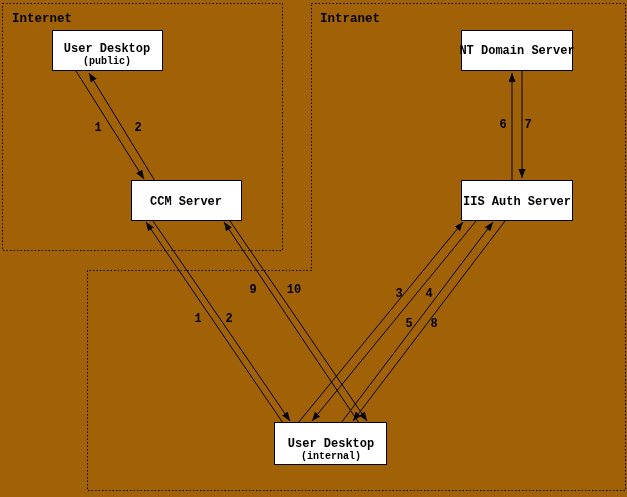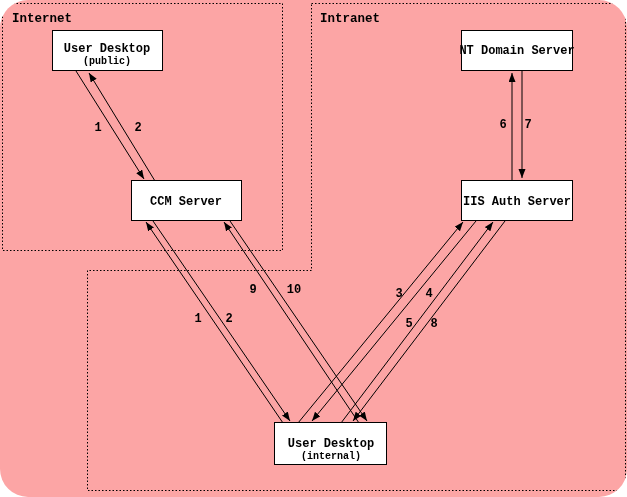--- a/index.html
+++ b/index.html
@@ -1,16 +1,16 @@
 <!DOCTYPE html>
 <html><head>
 <meta charset="utf-8">
 <style>
   html, body { margin: 0; padding: 0; background: #ffffff; }
-  .stage { position: relative; width: 627px; height: 497px; background: #fca5a5; overflow: hidden; border-radius: 28px; }
+  .stage { position: relative; width: 627px; height: 497px; background: #a16207; overflow: hidden; }
   svg text {
     font-family: "Liberation Mono", "DejaVu Sans Mono", monospace;
     font-weight: bold;
     fill: #000000;
   }
   .region-label { font-size: 12.5px; }
   .node-label   { font-size: 12px;  text-anchor: middle; }
   .node-sublabel{ font-size: 10px;  text-anchor: middle; }
   .step-label   { font-size: 12px;  text-anchor: middle; }
   .region-border { fill: none; stroke: #000000; stroke-width: 1; stroke-dasharray: 1.5 2; }

